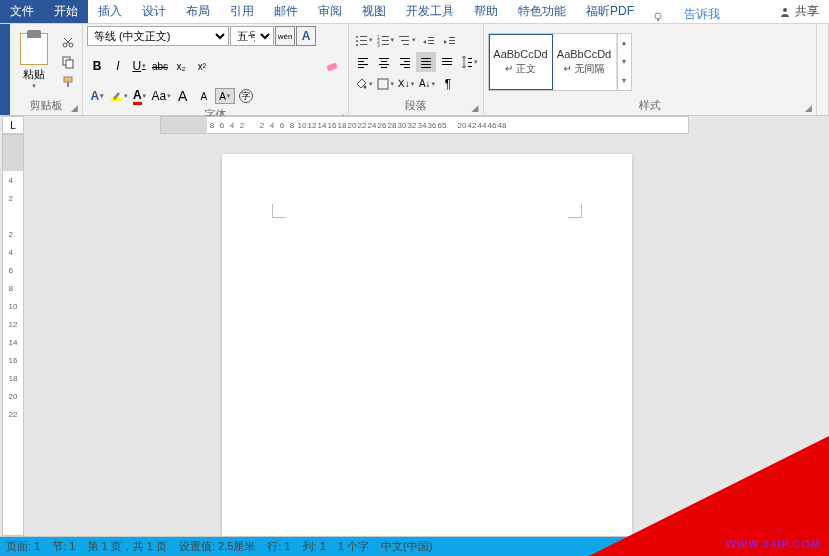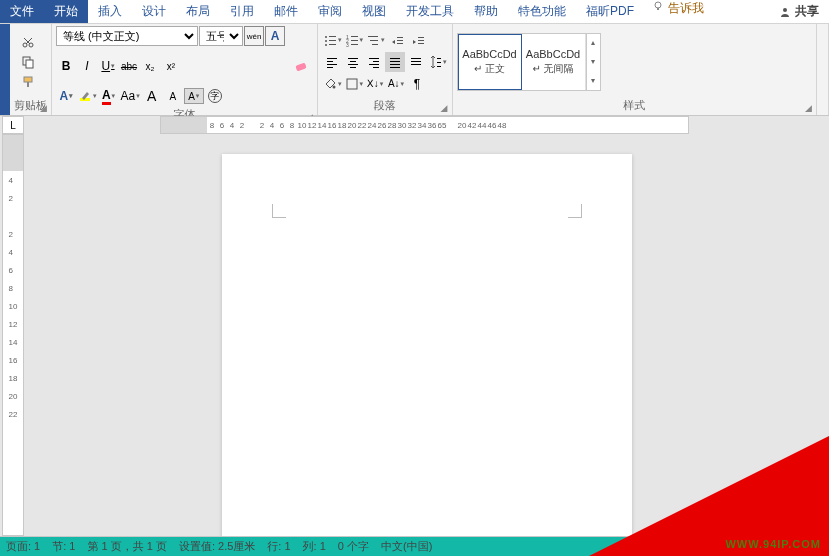--- a/index.html
+++ b/index.html
@@ -3,22 +3,22 @@
 <meta charset="utf-8">
 <style>
 * { margin: 0; padding: 0; box-sizing: border-box; }
 body { font-family: "Microsoft YaHei", sans-serif; font-size: 12px; background: #e6e6e6; width: 829px; height: 556px; overflow: hidden; position: relative; }
 
 
 .menubar { background: #fff; height: 24px; display: flex; align-items: stretch; border-bottom: 1px solid #d4d4d4; }
 .menu-item { padding: 4px 10px; color: #2b579a; cursor: pointer; font-size: 12px; display: flex; align-items: center; }
 .menu-item.file { background: #2b579a; color: #fff; }
 .menu-item.active { background: #2b579a; color: #fff; }
-.tellme { margin-left: 8px; color: #a16207; display: flex; align-items: flex-start; gap: 4px; }
-.share { margin-left: auto; padding: 4px 10px; color: #444; display: flex; align-items: center; gap: 4px; font-weight: bold; }
+.tellme { margin-left: 8px; color: #3b82f6; display: flex; align-items: flex-end; gap: 20px; }
+.share { margin-left: auto; padding: 4px 10px; color: #444; display: flex; align-items: center; gap: 4px; }
 
 
 .ribbon { background: #f3f3f3; height: 92px; display: flex; border-bottom: 1px solid #c8c8c8; }
 .ribbon-side { width: 10px; background: #2b579a; }
 .ribbon-group { border-right: 1px solid #d4d4d4; display: flex; flex-direction: column; padding: 2px 4px 1px 4px; }
 .ribbon-group-body { flex: 1; display: flex; align-items: center; }
 .ribbon-group-label { text-align: center; font-size: 11px; color: #666; padding: 1px 0; position: relative; }
 .ribbon-group-label .launcher { position: absolute; right: 0; bottom: 1px; font-size: 9px; color: #888; cursor: pointer; }
 
 
@@ -66,28 +66,28 @@
 .v-ruler { width: 22px; background: #fff; border: 1px solid #c8c8c8; margin-left: 2px; display: flex; flex-direction: column; align-items: center; font-size: 8px; color: #666; }
 .v-ruler .vmargin { background: #d8d8d8; width: 100%; }
 .v-ruler .vtick { height: 18px; display: flex; align-items: center; }
 .page-scroll { flex: 1; overflow: auto; display: flex; justify-content: center; padding-top: 20px; }
 .page { width: 410px; height: 560px; background: #fff; box-shadow: 0 1px 4px rgba(0,0,0,0.2); position: relative; }
 .page .corner { position: absolute; width: 14px; height: 14px; border: 1px solid #bbb; }
 .page .corner.tl { top: 50px; left: 50px; border-right: none; border-top: none; }
 .page .corner.tr { top: 50px; right: 50px; border-left: none; border-top: none; }
 
 
-.statusbar { position: absolute; bottom: 0; left: 0; right: 0; height: 20px; background: #14b8a6; border-top: 1px solid #c8c8c8; display: flex; align-items: center; font-size: 11px; color: #444; padding: 0 6px; gap: 12px; }
+.statusbar { position: absolute; bottom: 0; left: 0; right: 0; height: 20px; background: #0ea5e9; border-top: 1px solid #c8c8c8; display: flex; align-items: center; font-size: 11px; color: #444; padding: 0 6px; gap: 12px; }
 .status-right { margin-left: auto; display: flex; align-items: center; gap: 6px; }
 .view-btn { width: 18px; height: 14px; border: 1px solid #888; cursor: pointer; }
 
 
 .watermark { position: absolute; right: 0; bottom: 0; pointer-events: none; }
 .wm-tri { width: 0; height: 0; border-left: 240px solid transparent; border-bottom: 120px solid #e60000; }
-.wm-text { position: absolute; right: 8px; bottom: 6px; color: #4d7c0f; font-size: 20px; font-weight: bold; font-style: italic; text-align: right; margin-left: 42px; }
+.wm-text { position: absolute; right: 8px; bottom: 6px; color: #a21caf; font-size: 20px; font-weight: bold; font-style: italic; text-align: right; margin-left: 42px; }
 .wm-url { font-size: 11px; font-style: normal; letter-spacing: 1px; }
 
 svg { display: block; }
 </style>
 </head>
 <body>
 
 <div class="menubar">
   <div class="menu-item file">文件</div>
   <div class="menu-item active">开始</div>
@@ -116,20 +116,25 @@
       </svg>
     <span>共享</span>
   </div>
 </div>
 
 <div class="ribbon">
   <div class="ribbon-side"></div>
 
   <div class="ribbon-group">
     <div class="ribbon-group-body">
+      <div class="clip-paste">
+        <div class="clip-paste-icon"></div>
+        <span style="font-size:11px;margin-top:2px">粘贴</span>
+        <span style="font-size:7px;color:#666">▾</span>
+      </div>
       <div class="clip-side">
         <div class="small-btn">
             <svg width="14" height="14" viewBox="0 0 14 14">
               <circle cx="4" cy="10" r="2" fill="none" stroke="#555"></circle>
               <circle cx="10" cy="10" r="2" fill="none" stroke="#555"></circle>
               <path d="M5 9L11 3M9 9L3 3" stroke="#555"></path>
             </svg>
           </div>
         <div class="small-btn">
             <svg width="14" height="14" viewBox="0 0 14 14">
@@ -413,21 +418,21 @@
   </div>
 </div>
 
 <div class="statusbar">
   <span>页面: 1</span>
   <span>节: 1</span>
   <span>第 1 页，共 1 页</span>
   <span>设置值: 2.5厘米</span>
   <span>行: 1</span>
   <span>列: 1</span>
-  <span>0 个字</span>
+  <span>1 个字</span>
   <span>中文(中国)</span>
   <div class="status-right">
     <div class="view-btn"></div>
     <div class="view-btn"></div>
   </div>
 </div>
 
 <div class="watermark">
   <div class="wm-tri"></div>
   <div class="wm-text">

